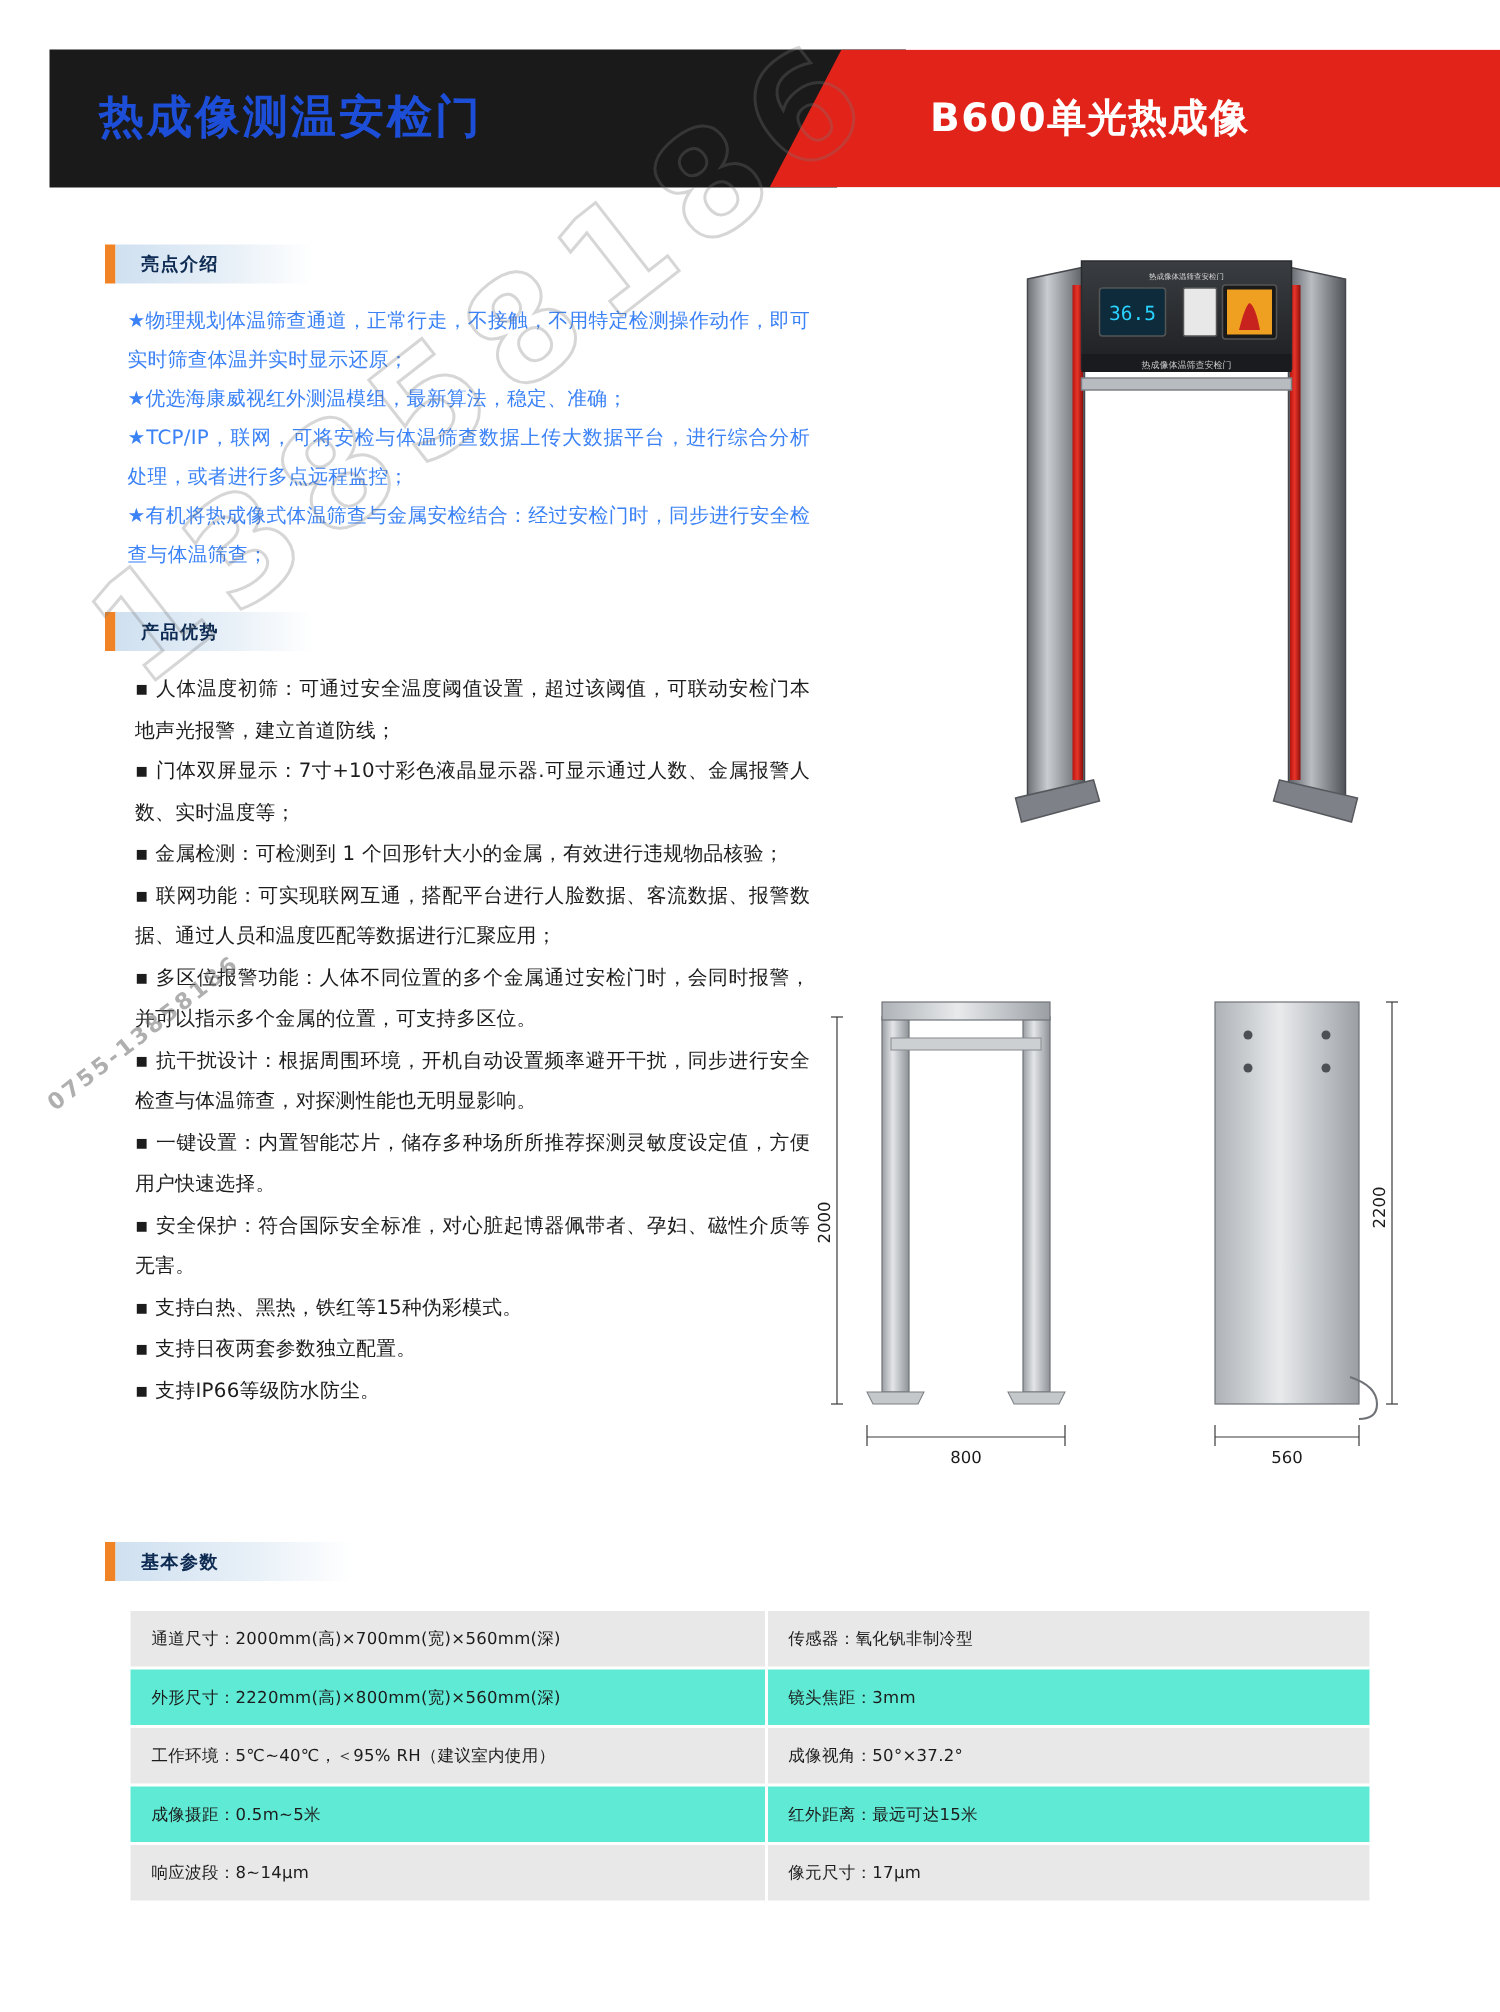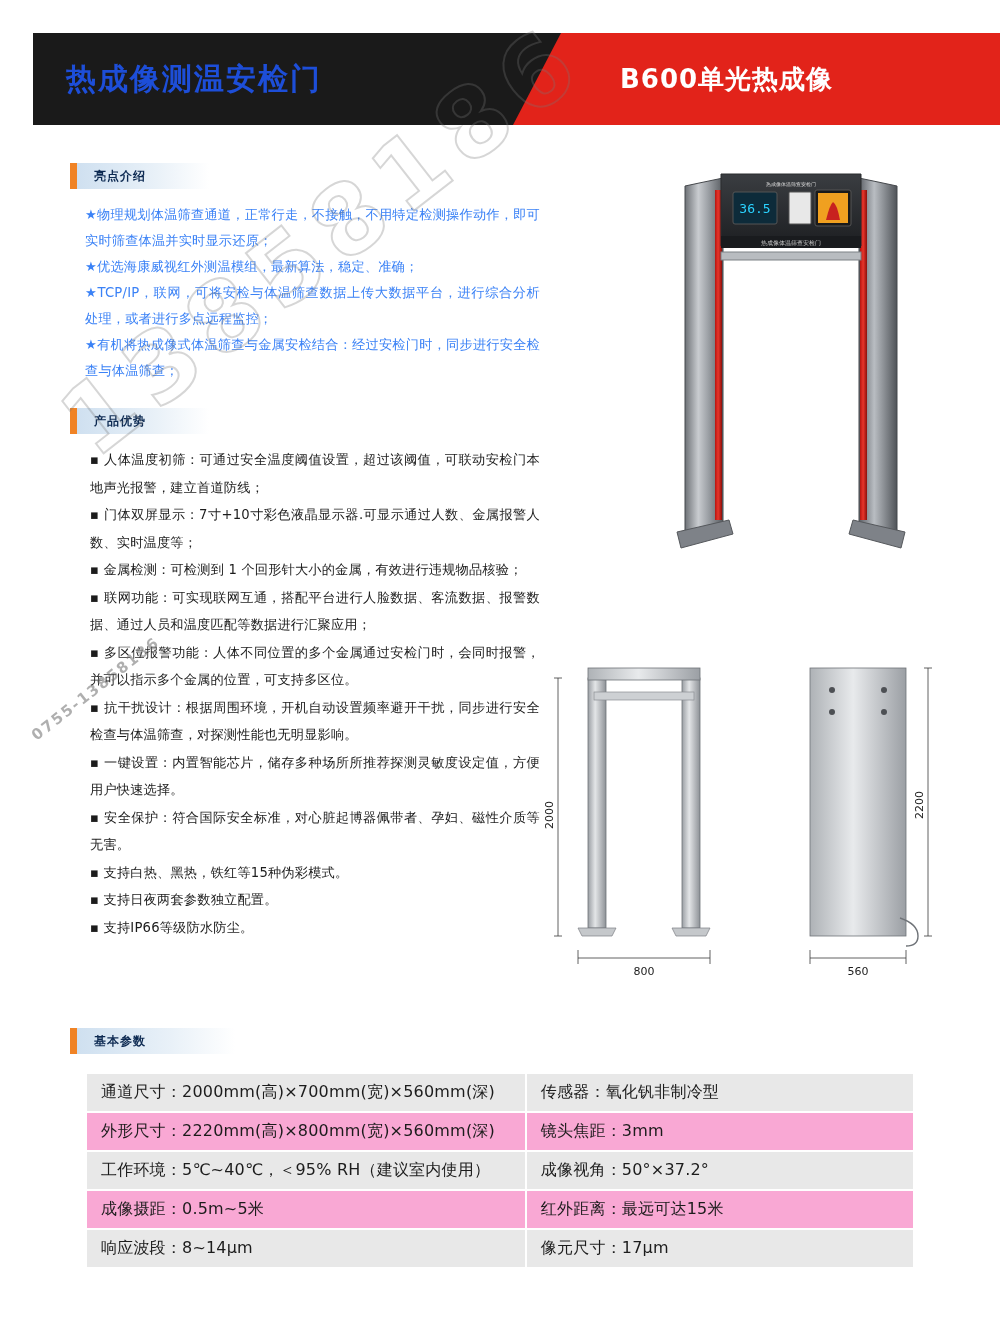--- a/index.html
+++ b/index.html
@@ -75,28 +75,28 @@
   .gate-frame{position:absolute;left:0;top:0;width:260px;height:420px;}
   
   .draw{position:absolute;left:520px;top:650px;width:460px;height:350px;}
   
   .tablewrap{
     position:absolute;left:85px;top:1072px;width:830px;
   }
   table{border-collapse:collapse;width:830px;}
   td{
     height:37px;
-    font-size:16px;color:#1c1c1c;
+    font-size:11px;color:#1c1c1c;
     padding:0 14px;
     border:2px solid #ffffff;
     background:#e8e8e8;
     letter-spacing:0.2px;
     white-space:nowrap;
   }
-  td.alt{background:#f9a8d4;}
+  td.alt{background:#5eead4;}
   
   .watermark{
     position:absolute;left:0;top:330px;width:1000px;height:700px;
     pointer-events:none;
   }
   .wm-text{
     position:absolute;
     font-family:"DejaVu Sans","Liberation Sans",sans-serif;
     font-size:96px;font-weight:bold;
     color:transparent;

